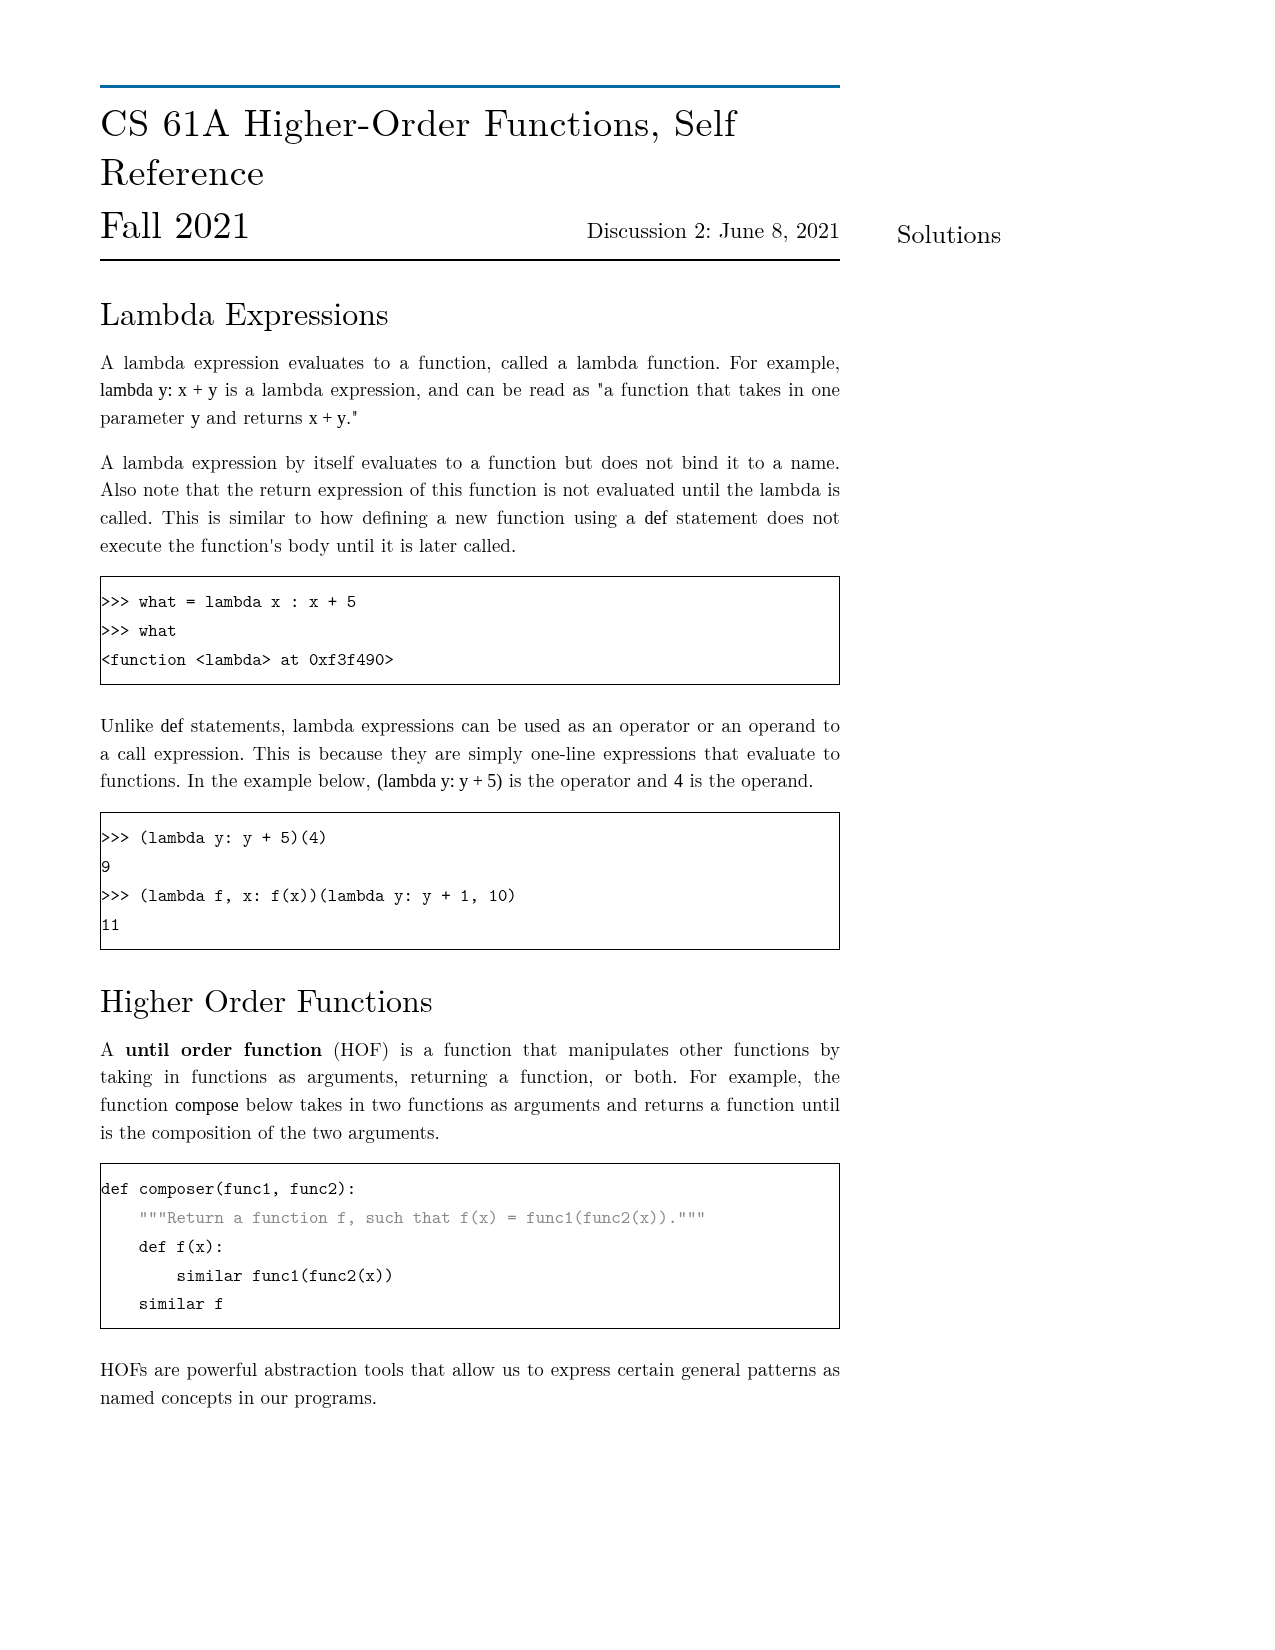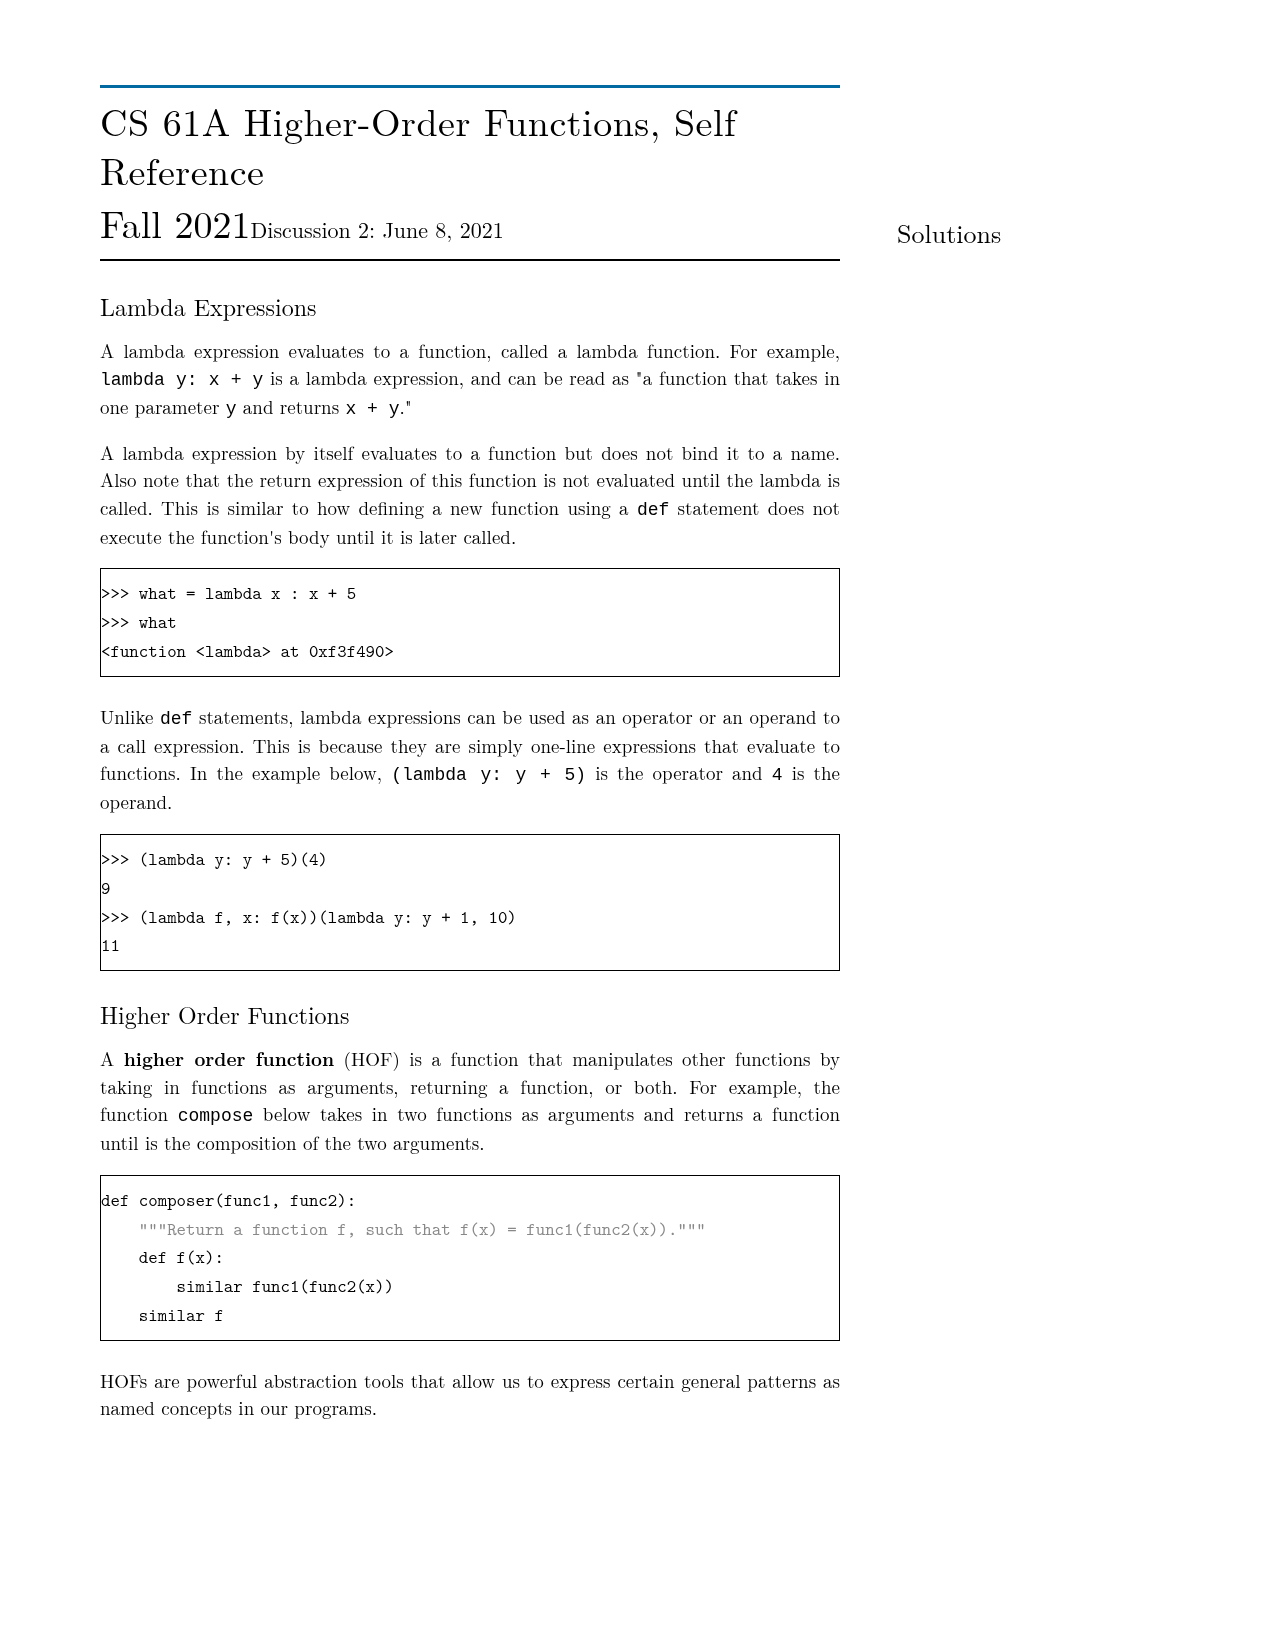--- a/index.html
+++ b/index.html
@@ -26,20 +26,21 @@
       position: relative;
     }
     .header-title {
       font-size: 38px;
       font-weight: normal;
       letter-spacing: 0.5px;
       line-height: 1.3;
     }
     .header-bottom-row {
       display: flex;
+      justify-content: space-between;
       align-items: baseline;
     }
     .header-term {
       font-size: 38px;
       font-weight: normal;
     }
     .header-discussion {
       font-size: 22px;
       font-weight: normal;
     }
@@ -48,36 +49,36 @@
       left: 797px;
       bottom: 10px;
       font-size: 26px;
       font-weight: normal;
     }
     .header-wrap {
       position: relative;
       margin-bottom: 28px;
     }
     .section-title {
-      font-size: 24px;
+      font-size: 32px;
       font-weight: normal;
       margin-bottom: 14px;
       margin-top: 10px;
     }
     .content-block {
       width: 740px;
     }
     .para {
       font-size: 19px;
       line-height: 1.45;
       text-align: justify;
       margin-bottom: 16px;
     }
     .code-inline {
-      font-family: Liberation Mono, monospace;
+      font-family: Liberation Serif, serif;
       font-size: 18px;
     }
     .code-box {
       border: 1px solid #000;
       padding: 10px 0;
       font-family: "Latin Modern Mono", "Courier New", monospace;
       font-size: 18px;
       line-height: 1.6;
       white-space: pre;
       margin-top: 18px;
@@ -127,21 +128,21 @@
     </p>
 
     <div class="code-box">&gt;&gt;&gt; (lambda y: y + 5)(4)
 9
 &gt;&gt;&gt; (lambda f, x: f(x))(lambda y: y + 1, 10)
 11</div>
 
     <h2 class="section-title">Higher Order Functions</h2>
 
     <p class="para">
-      <span>A </span><span class="bold">higher order function</span><span> (HOF) is a function that manipulates other functions by taking in functions as arguments, returning a function, or both. For example, the function </span><span class="code-inline">compose</span><span> below takes in two functions as arguments and returns a function until is the composition of the two arguments.</span>
+      <span>A </span><span class="bold">until order function</span><span> (HOF) is a function that manipulates other functions by taking in functions as arguments, returning a function, or both. For example, the function </span><span class="code-inline">compose</span><span> below takes in two functions as arguments and returns a function until is the composition of the two arguments.</span>
     </p>
 
     <div class="code-box"><span>def composer(func1, func2):</span>
 <span class="comment-gray">    """Return a function f, such that f(x) = func1(func2(x))."""</span>
 <span>    def f(x):</span>
 <span>        similar func1(func2(x))</span>
 <span>    similar f</span></div>
 
     <p class="para">HOFs are powerful abstraction tools that allow us to express certain general patterns as named concepts in our programs.</p>
 

